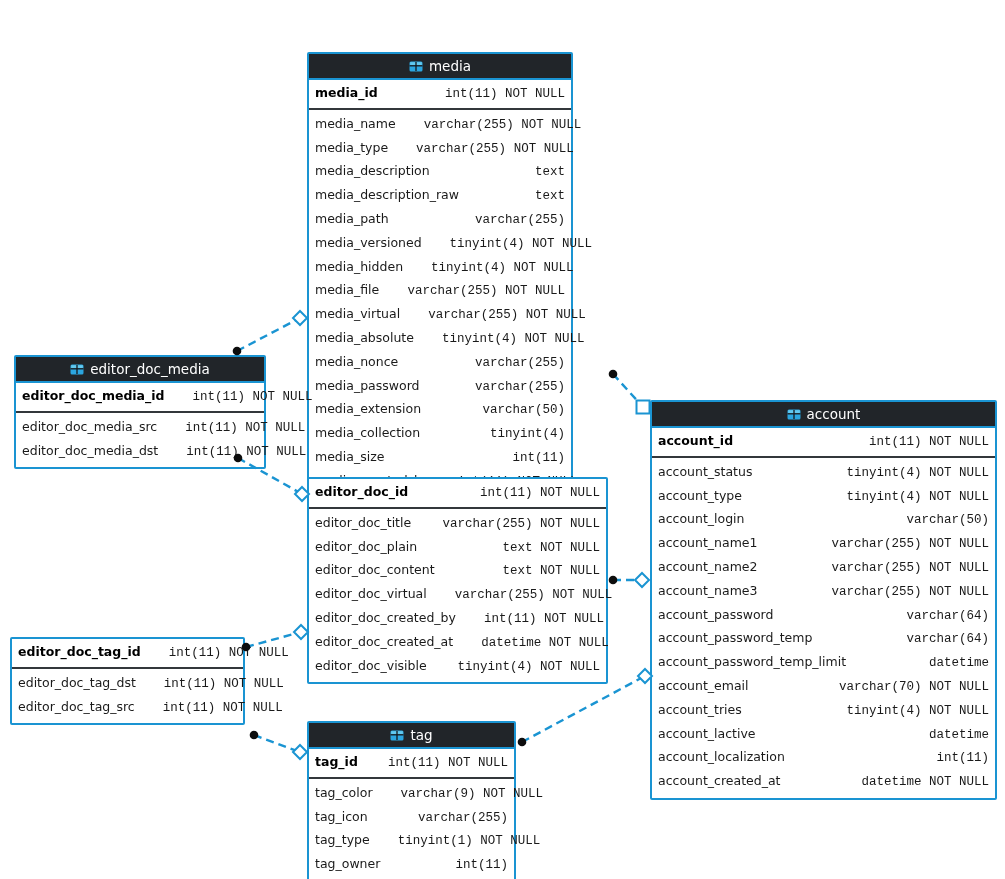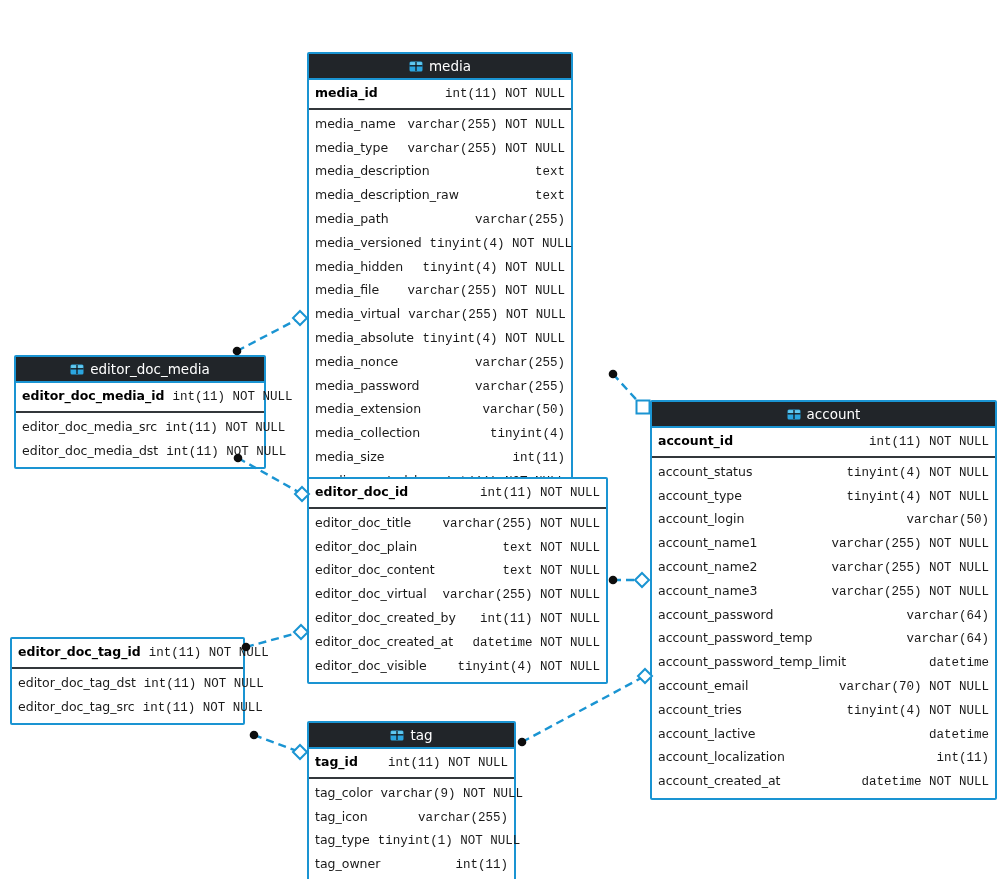--- a/index.html
+++ b/index.html
@@ -13,21 +13,21 @@
     border:2px solid #1a94d2;border-radius:2px;box-sizing:border-box;
   }
   .table-header{
     background:#212529;color:#ffffff;height:24px;
     display:flex;align-items:center;justify-content:center;gap:6px;
     border-bottom:2px solid #1a94d2;font-size:13.5px;
   }
   .table-icon{display:flex;align-items:center;}
   .row{
     display:flex;justify-content:space-between;align-items:baseline;
-    padding:0 6px;line-height:21.8px;font-size:12.5px;color:#1a1a1a;white-space:nowrap;
+    padding:0 6px;line-height:21.8px;font-size:12.5px;color:#1a1a1a;white-space:nowrap;gap:20px;
   }
   .pk-row{padding-top:2px;padding-bottom:2px;}
   .pk-row .col-name{font-weight:bold;color:#000;}
   .pk-sep{height:2px;background:#33373b;}
   .table-body{padding:3px 0 4px 0;}
   .col-type{margin-left:8px;font-family:Liberation Mono, monospace;}
 </style>
 </head>
 <body>
 

